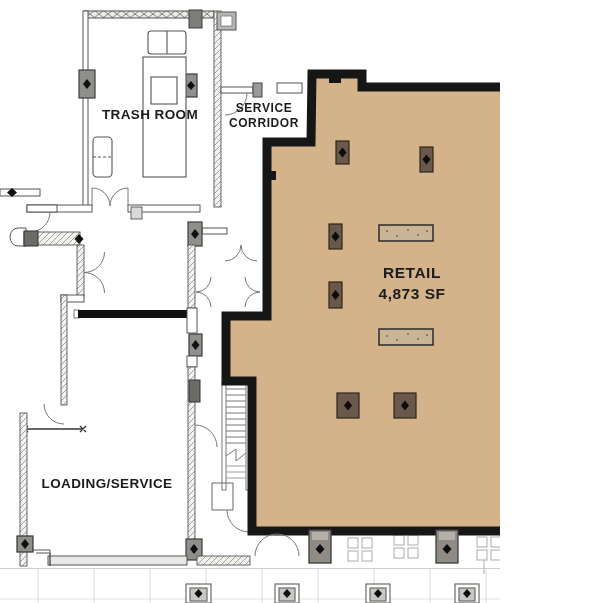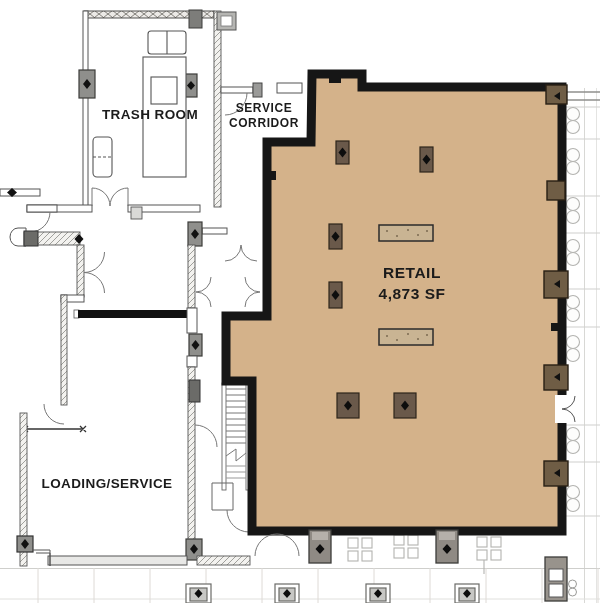--- a/index.html
+++ b/index.html
@@ -1,16 +1,16 @@
 <!DOCTYPE html>
 <html><head>
 <meta charset="utf-8">
 <style>
   html,body{margin:0;padding:0;background:#ffffff;}
-  .plan{position:relative;width:600px;height:603px;background:#fff;overflow:hidden;
+  .plan{position:relative;width:500px;height:603px;background:#fff;overflow:hidden;
         font-family:"Liberation Sans", sans-serif;}
   svg{display:block;}
   text{font-family:"Liberation Sans", sans-serif;font-weight:700;fill:#1b1b1b;}
   .lbl-sm{font-size:12px;letter-spacing:.6px;}
   .lbl-md{font-size:13.5px;letter-spacing:.4px;}
   .lbl-lg{font-size:15.5px;letter-spacing:.5px;}
 </style>
 </head>
 <body>
 

